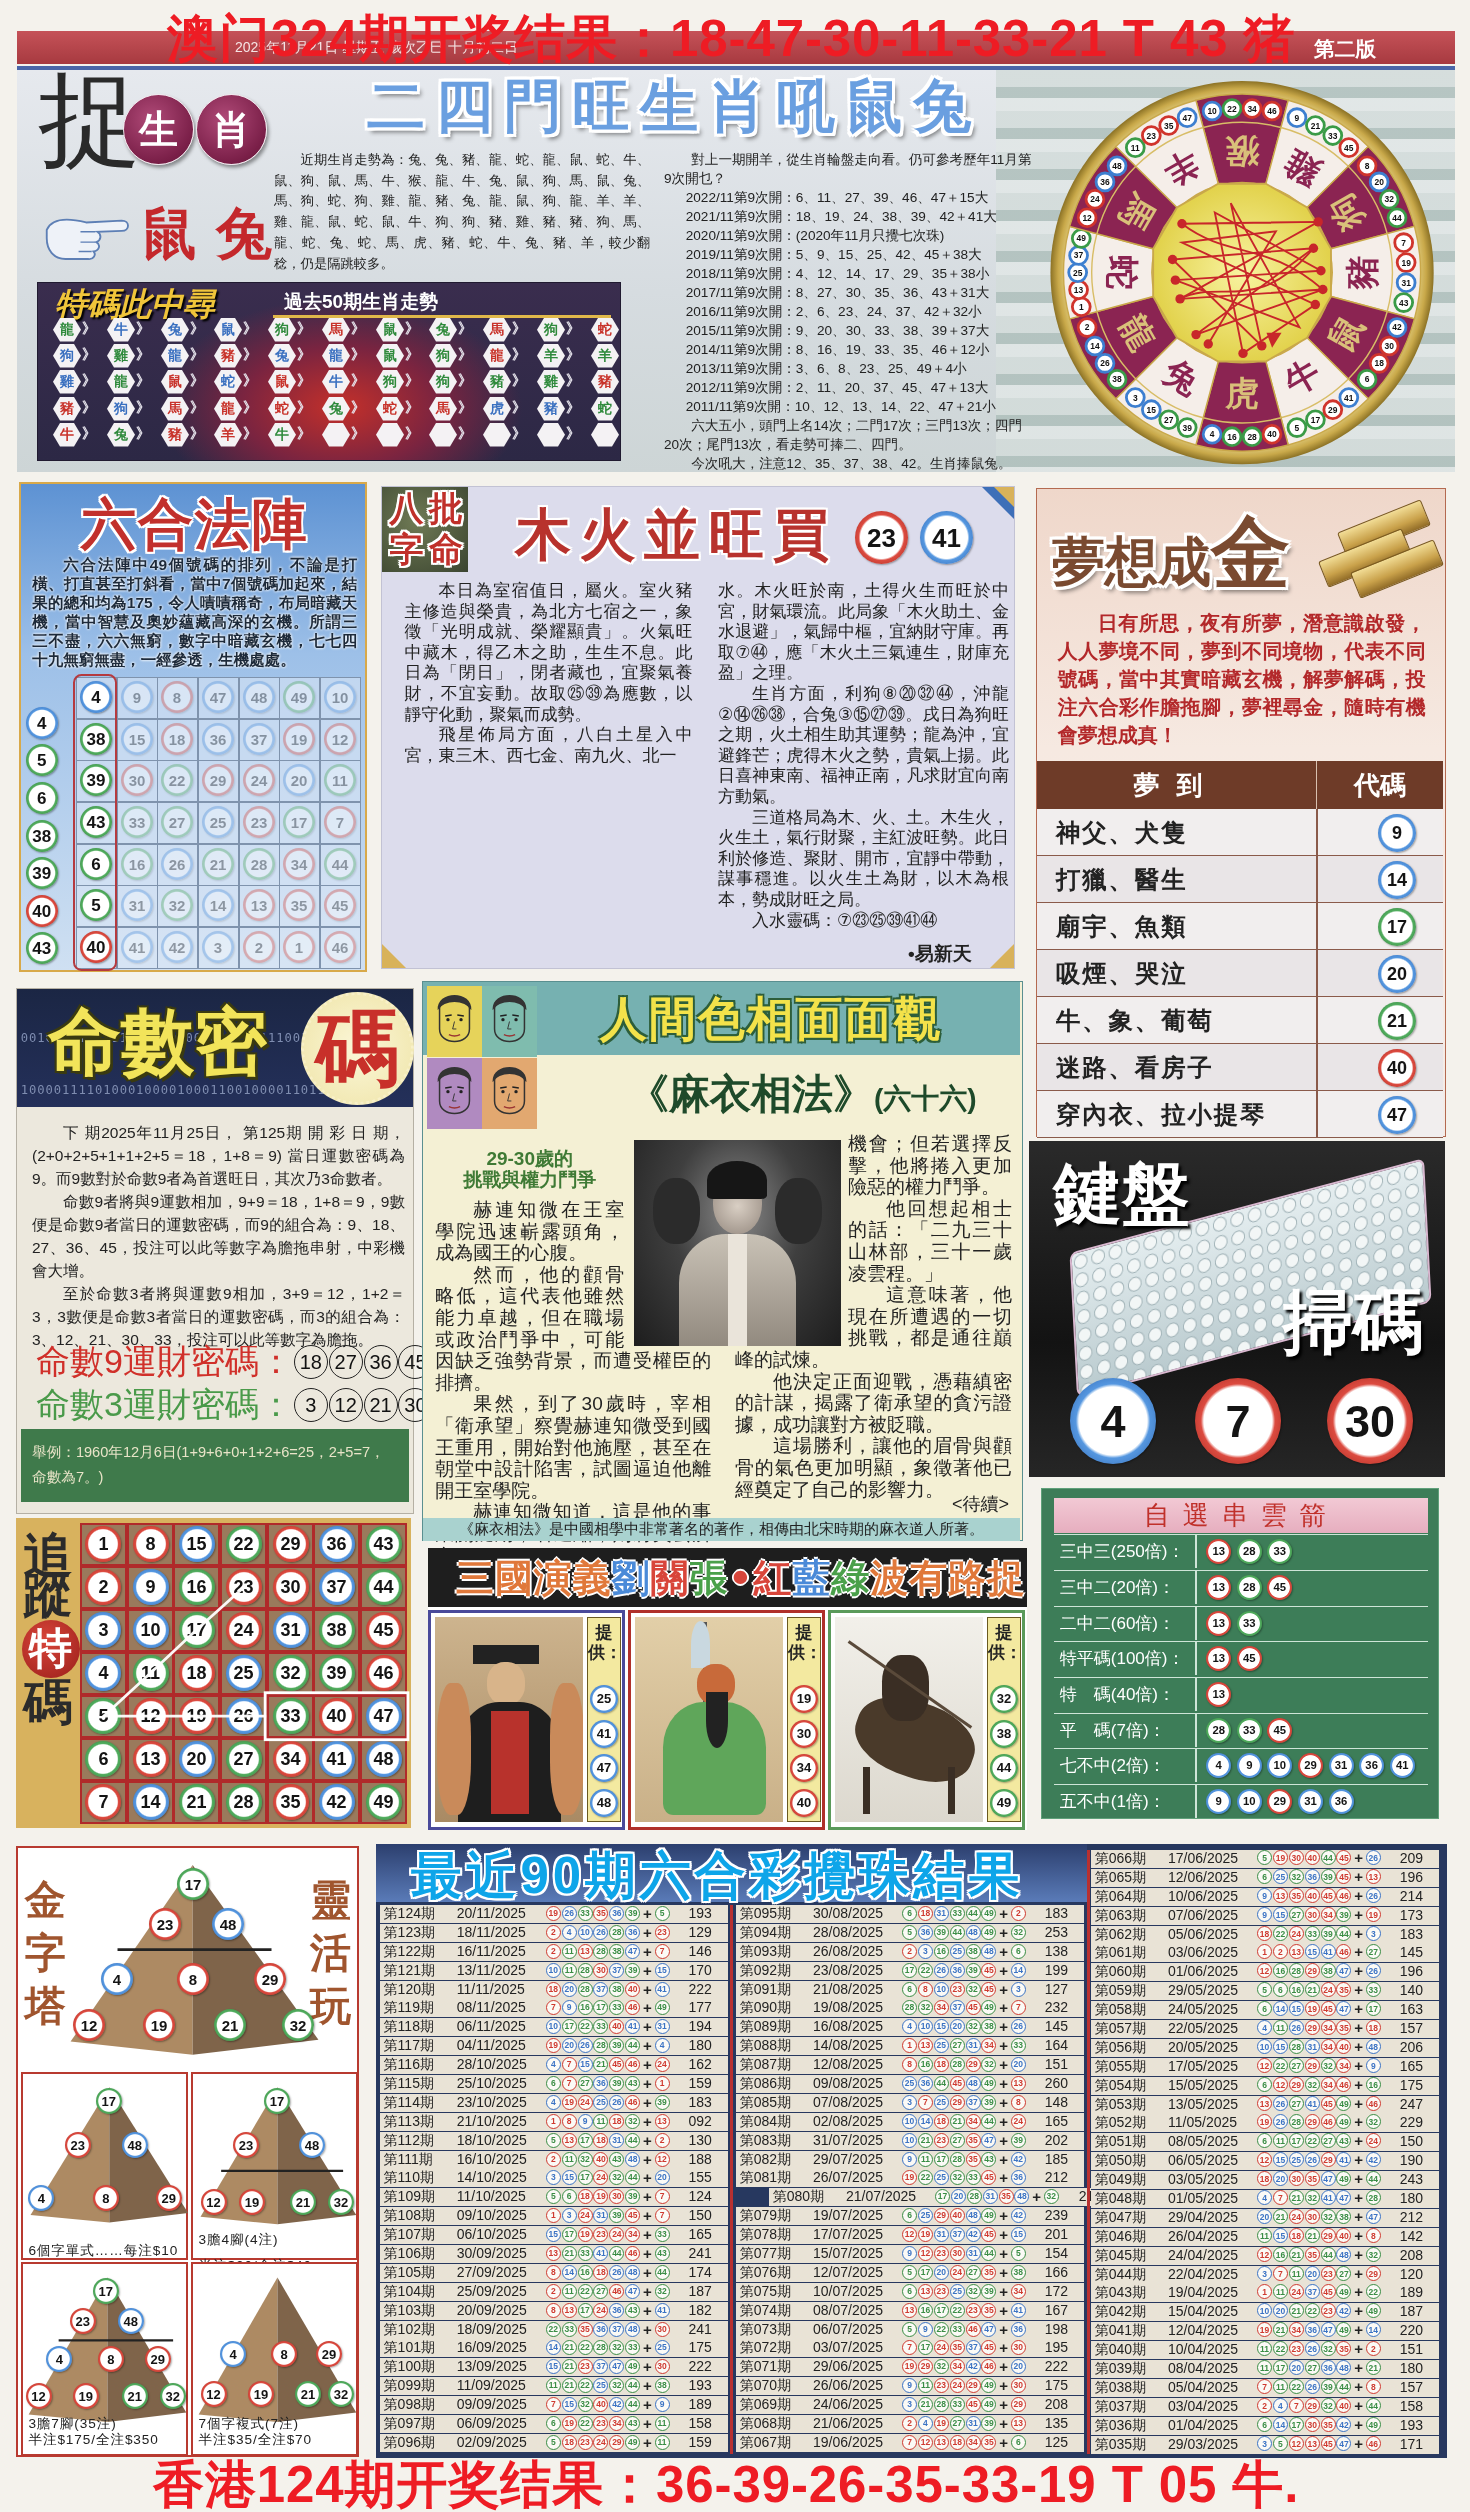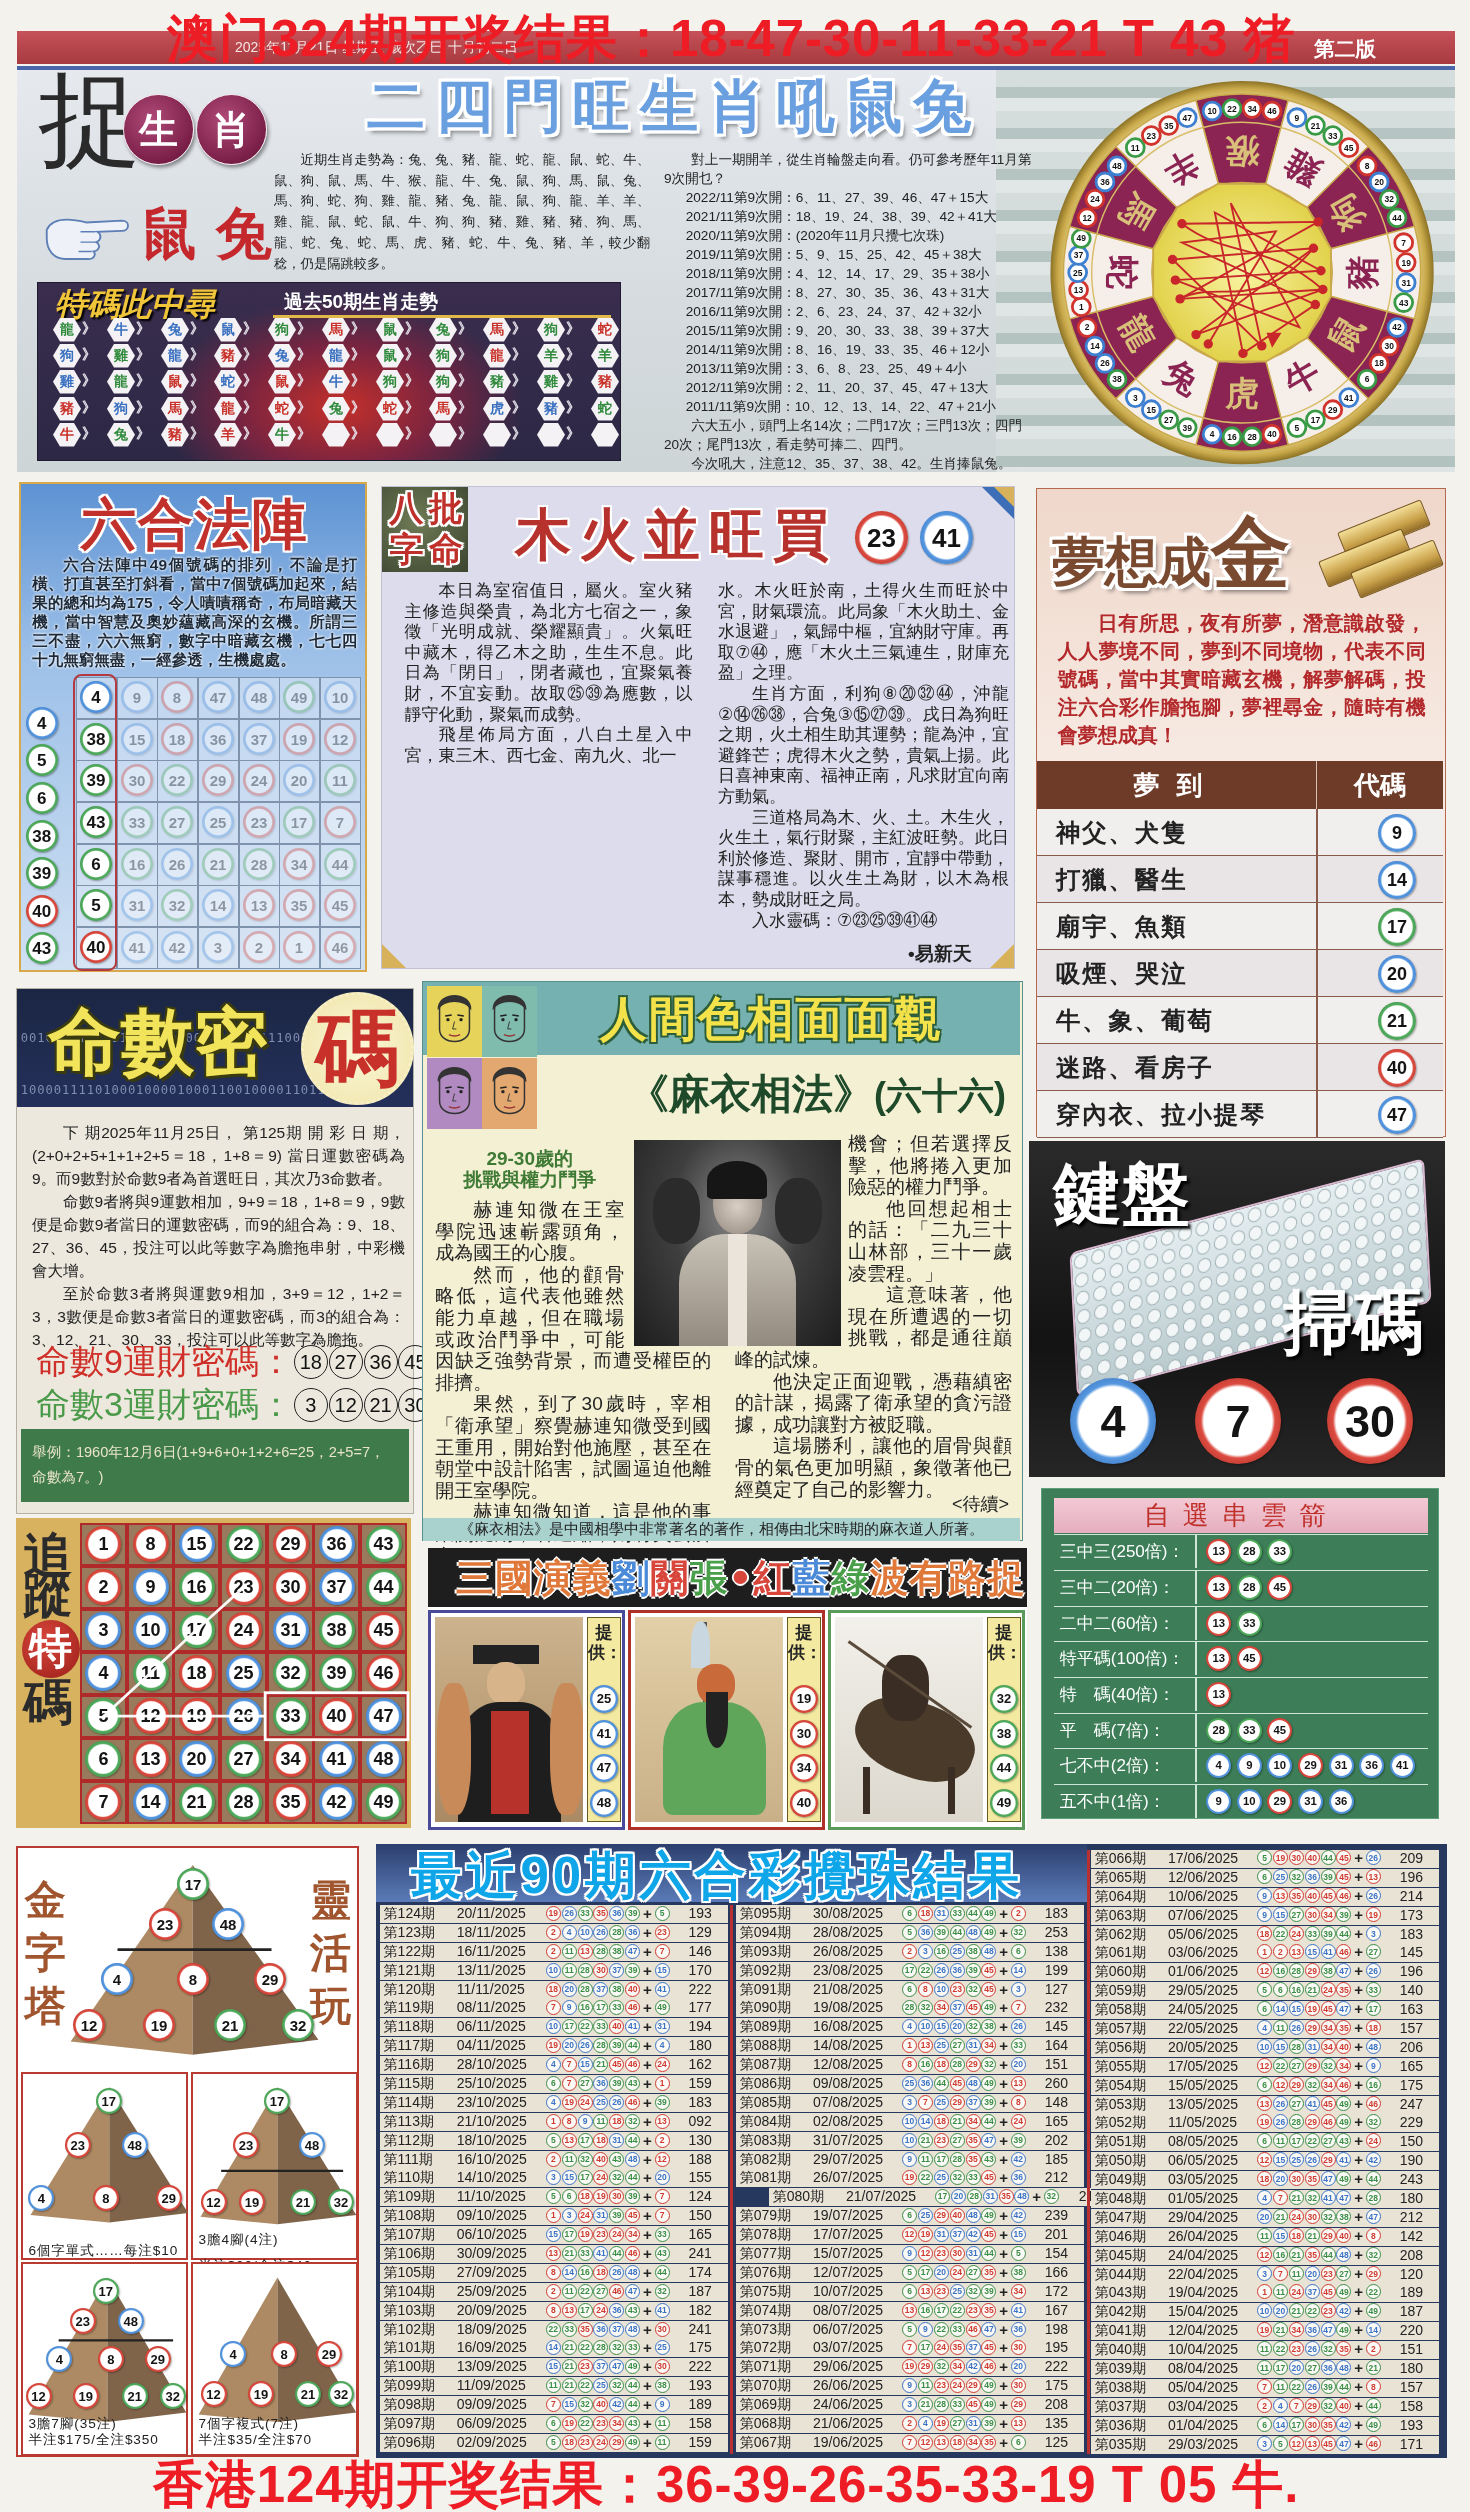--- a/index.html
+++ b/index.html
@@ -88,21 +88,21 @@
 .circ{display:inline-flex;width:34px;height:34px;border:1.9px solid #222;border-radius:50%;align-items:center;justify-content:center;font-size:20px;color:#111;margin-left:0.9px;}
 #ms-foot{left:3.8px;top:440px;width:388px;height:73px;background:#3f7a4b;color:#e9e4c8;font-size:14.6px;line-height:24.4px;padding:11.3px 11.3px;}
 
 
 #face{left:422px;top:981px;width:601px;height:560px;background:#f4f0d4;border:1.9px solid #5a8f90;}
 #face-head{left:0;top:0;width:597px;height:73px;background:#76b1b1;}
 #faces{left:3.8px;top:3.8px;width:111px;height:145px;}
 #face-title{left:177px;top:11.3px;font-size:47px;font-weight:bold;color:#f3e24a;letter-spacing:1.9px;white-space:nowrap;line-height:1.1;text-shadow:1.9px 1.9px 0 #2d5e3a,-1.9px -1.9px 0 #2d5e3a,1.9px -1.9px 0 #2d5e3a,-1.9px 1.9px 0 #2d5e3a;}
 #face-sub{left:205px;top:90px;white-space:nowrap;color:#1e4a2a;font-weight:bold;line-height:1.1;}
 #face-sub .a{font-size:41px;}
-#face-sub .b{font-size:36px;}
+#face-sub .b{font-size:28px;}
 #photo{left:211px;top:158px;width:207px;height:206px;background:radial-gradient(ellipse at 50% 35%,#8a8a8a 0,#3f3f3f 45%,#1d1d1d 100%);overflow:hidden;}
 .fc-col{position:absolute;font-size:19px;line-height:21.6px;text-align:justify;}
 .fc-col p{text-indent:2em;}
 .fc-col p.noind{text-indent:0;}
 .fc-head{text-align:center;color:#3f7a35;font-weight:bold;font-size:19px;line-height:19px;margin-bottom:10.3px;text-indent:0 !important;}
 #face-cont{right:13px;top:510px;font-size:18px;}
 #face-foot{left:0;top:536px;width:597px;height:22.6px;background:#a9d2cf;font-size:15px;text-align:center;line-height:22.6px;}
 
 
 #kb{left:1029px;top:1141px;width:416px;height:336px;background:linear-gradient(180deg,#2a2a2a,#131313 60%,#262626);overflow:hidden;}

